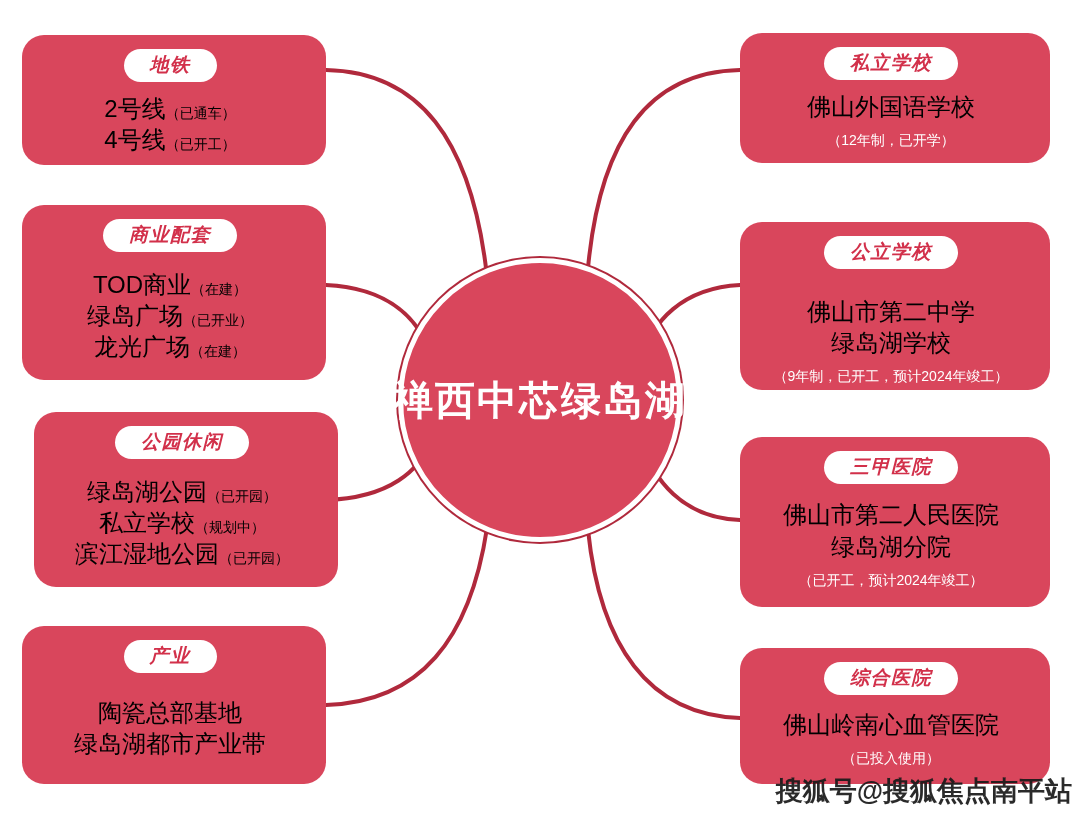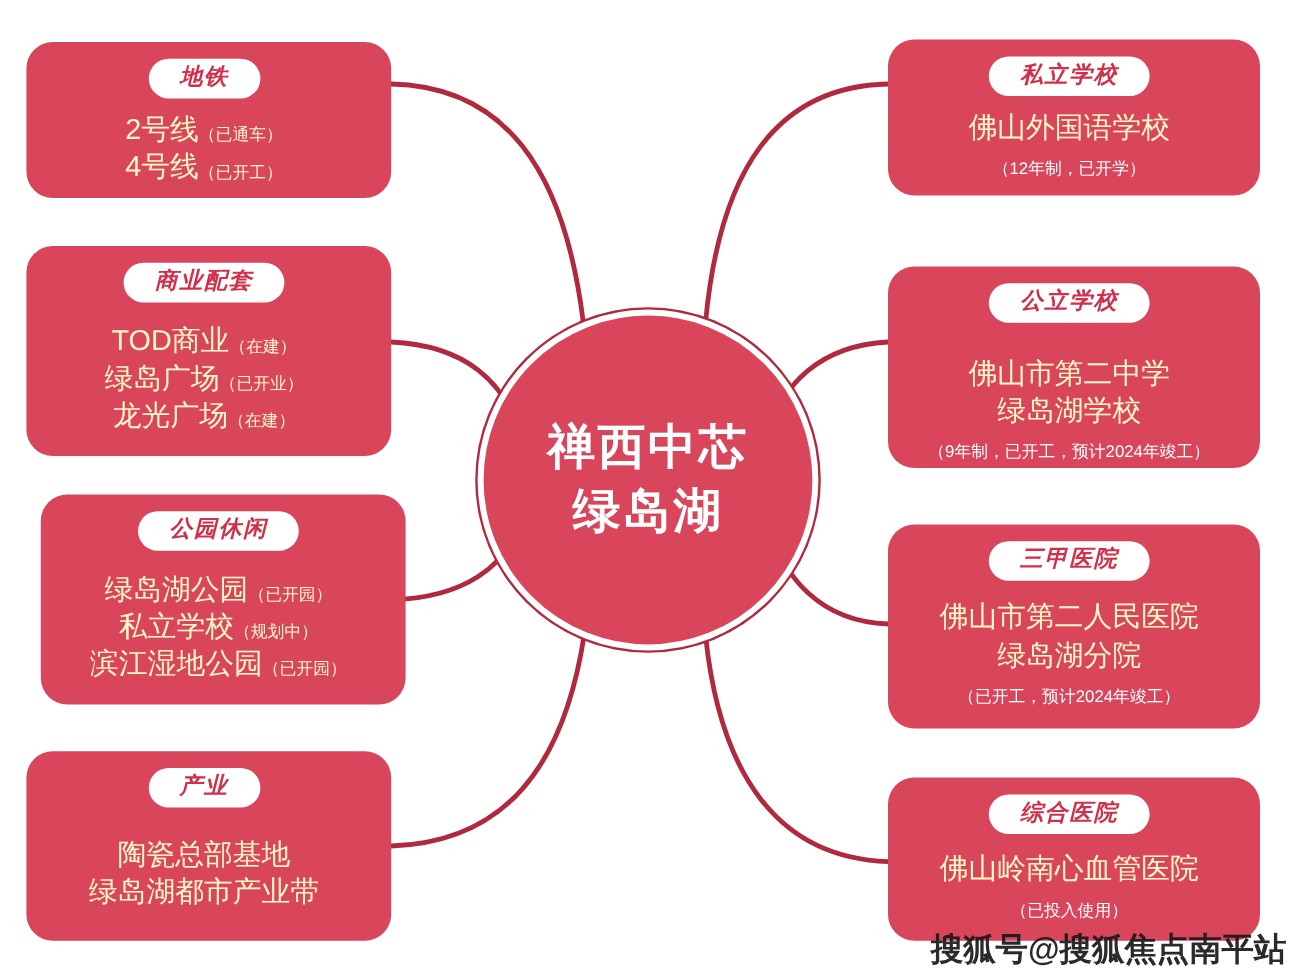--- a/index.html
+++ b/index.html
@@ -50,21 +50,21 @@
   .body{
     margin-top:11px;
     width:100%;
     display:flex;
     flex-direction:column;
     align-items:center;
     justify-content:center;
     flex:1;
   }
   .line{
-    color:#fef9c3;
+    color:#000000;
     font-size:24px;
     line-height:1.30;
     white-space:nowrap;
     text-align:center;
   }
   .line .note{
     font-size:14px;
     letter-spacing:0px;
     vertical-align:baseline;
     position:relative;
@@ -96,21 +96,21 @@
     position:absolute;
     z-index:4;
     left:398px; top:258px;
     width:284px; height:284px;
     border-radius:50%;
     background:#d9465c;
     border:5px solid #ffffff;
     box-sizing:border-box;
     box-shadow:0 0 0 2px #b0293c;
     display:flex;
-    flex-direction:column;
+    flex-direction:row;
     align-items:center;
     justify-content:center;
   }
   #center .ct{
     color:#ffffff;
     font-size:40px;
     font-weight:bold;
     line-height:1.32;
     letter-spacing:2px;
     text-align:center;

